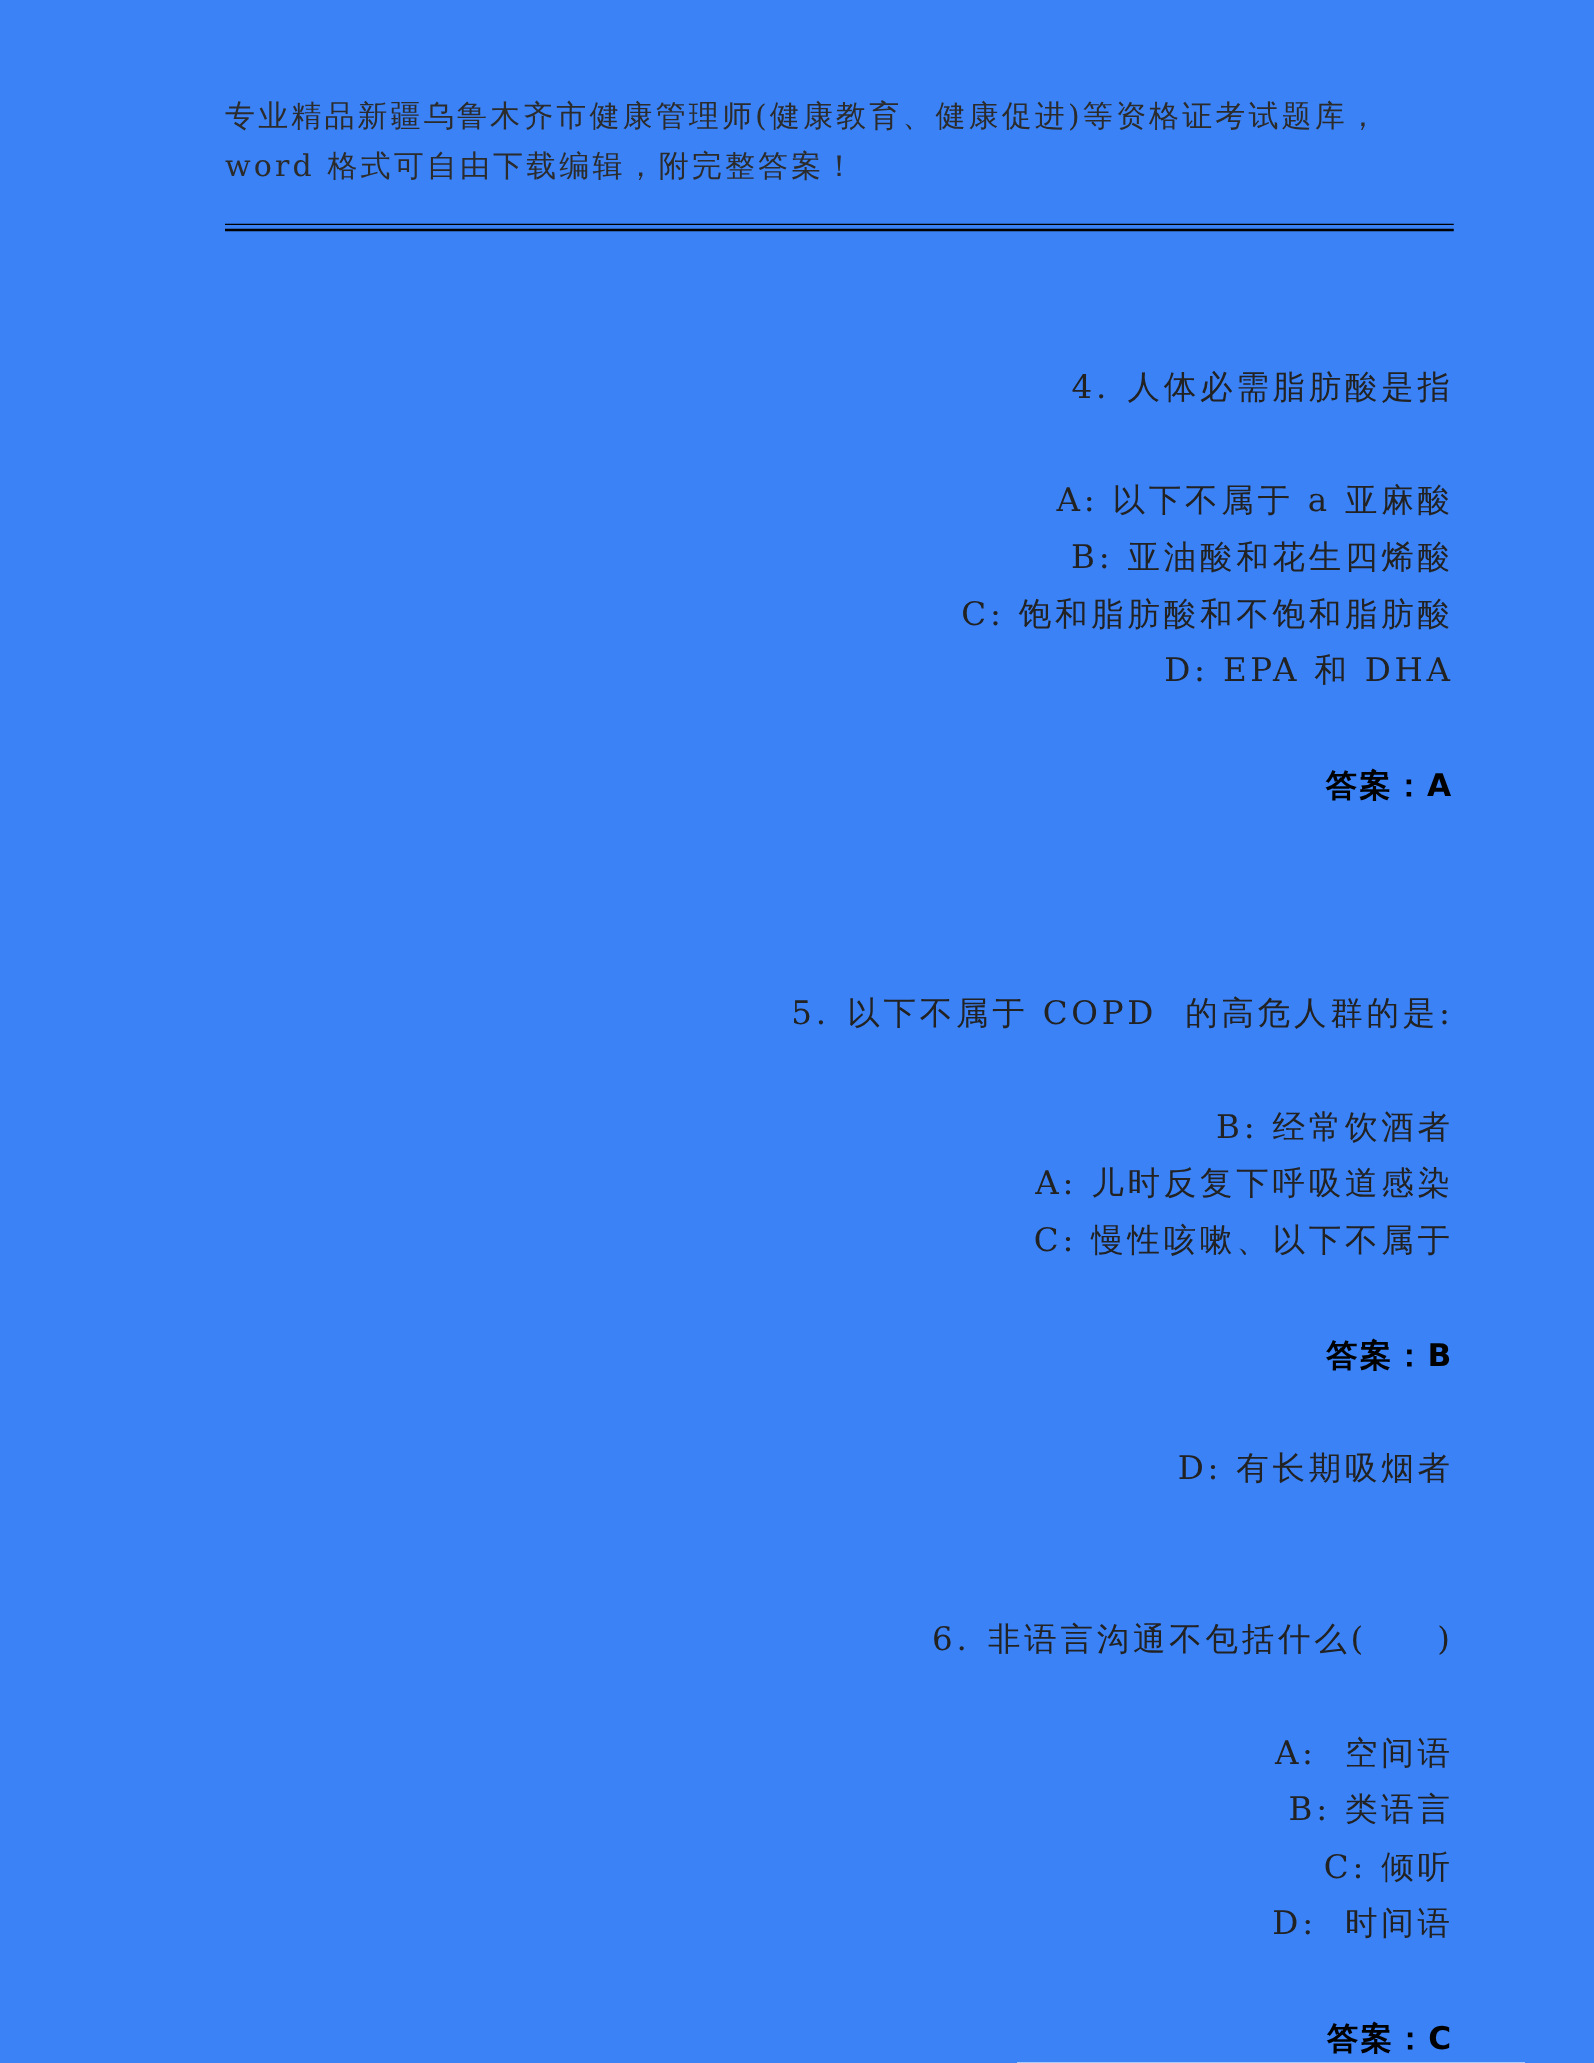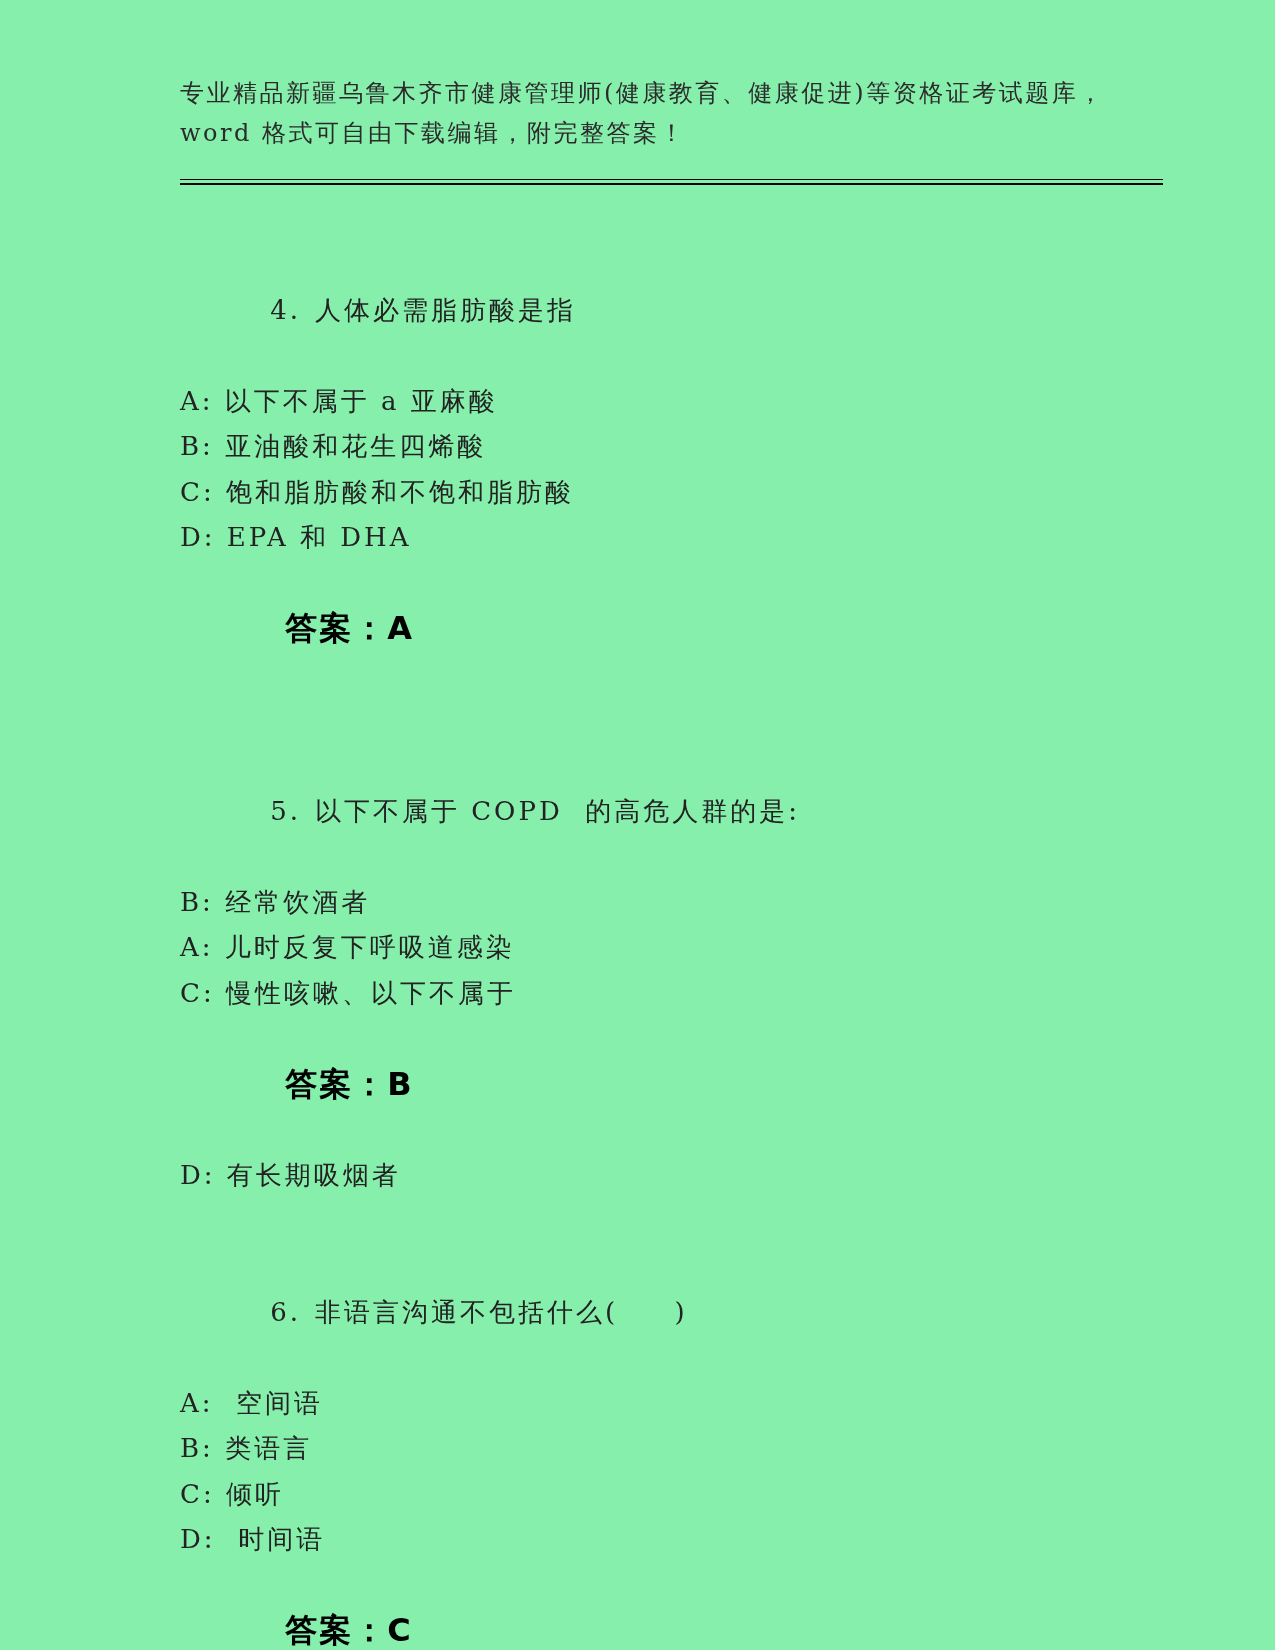--- a/index.html
+++ b/index.html
@@ -5,21 +5,21 @@
   html, body {
     margin: 0;
     padding: 0;
     background: #ffffff;
   }
   .page {
     position: relative;
     width: 1275px;
     height: 1650px;
     box-sizing: border-box;
-    background: #86efac;
+    background: #3b82f6;
     padding: 73px 112px 0 180px;
     overflow: hidden;
     font-family: "DejaVu Serif", "Liberation Serif", serif;
     color: #222222;
   }
   .doc-header {
     font-size: 24px;
     letter-spacing: 2.5px;
     color: #2b2b2b;
   }
@@ -35,34 +35,35 @@
     border-top: 1px solid #000000;
     border-bottom: 2px solid #000000;
   }
   .questions {
     margin-top: 57px;
     font-size: 26px;
     letter-spacing: 3px;
   }
   .question {
     margin: 0 0 46px 0;
+    text-align: right;
   }
   .q-line {
     line-height: 45.5px;
     white-space: pre-wrap;
     color: #222222;
   }
   .q-num {
     margin-right: 14px;
   }
   .answer {
     font-family: "DejaVu Sans", "Liberation Sans", sans-serif;
     font-weight: 700;
     color: #000000;
-    font-size: 32px;
+    font-size: 25px;
     letter-spacing: 2px;
   }
 </style>
 </head>
 <body>
 
 <div class="page">
 
   <div class="doc-header">
     <div class="hdr-line">专业精品新疆乌鲁木齐市健康管理师(健康教育、健康促进)等资格证考试题库，</div>

